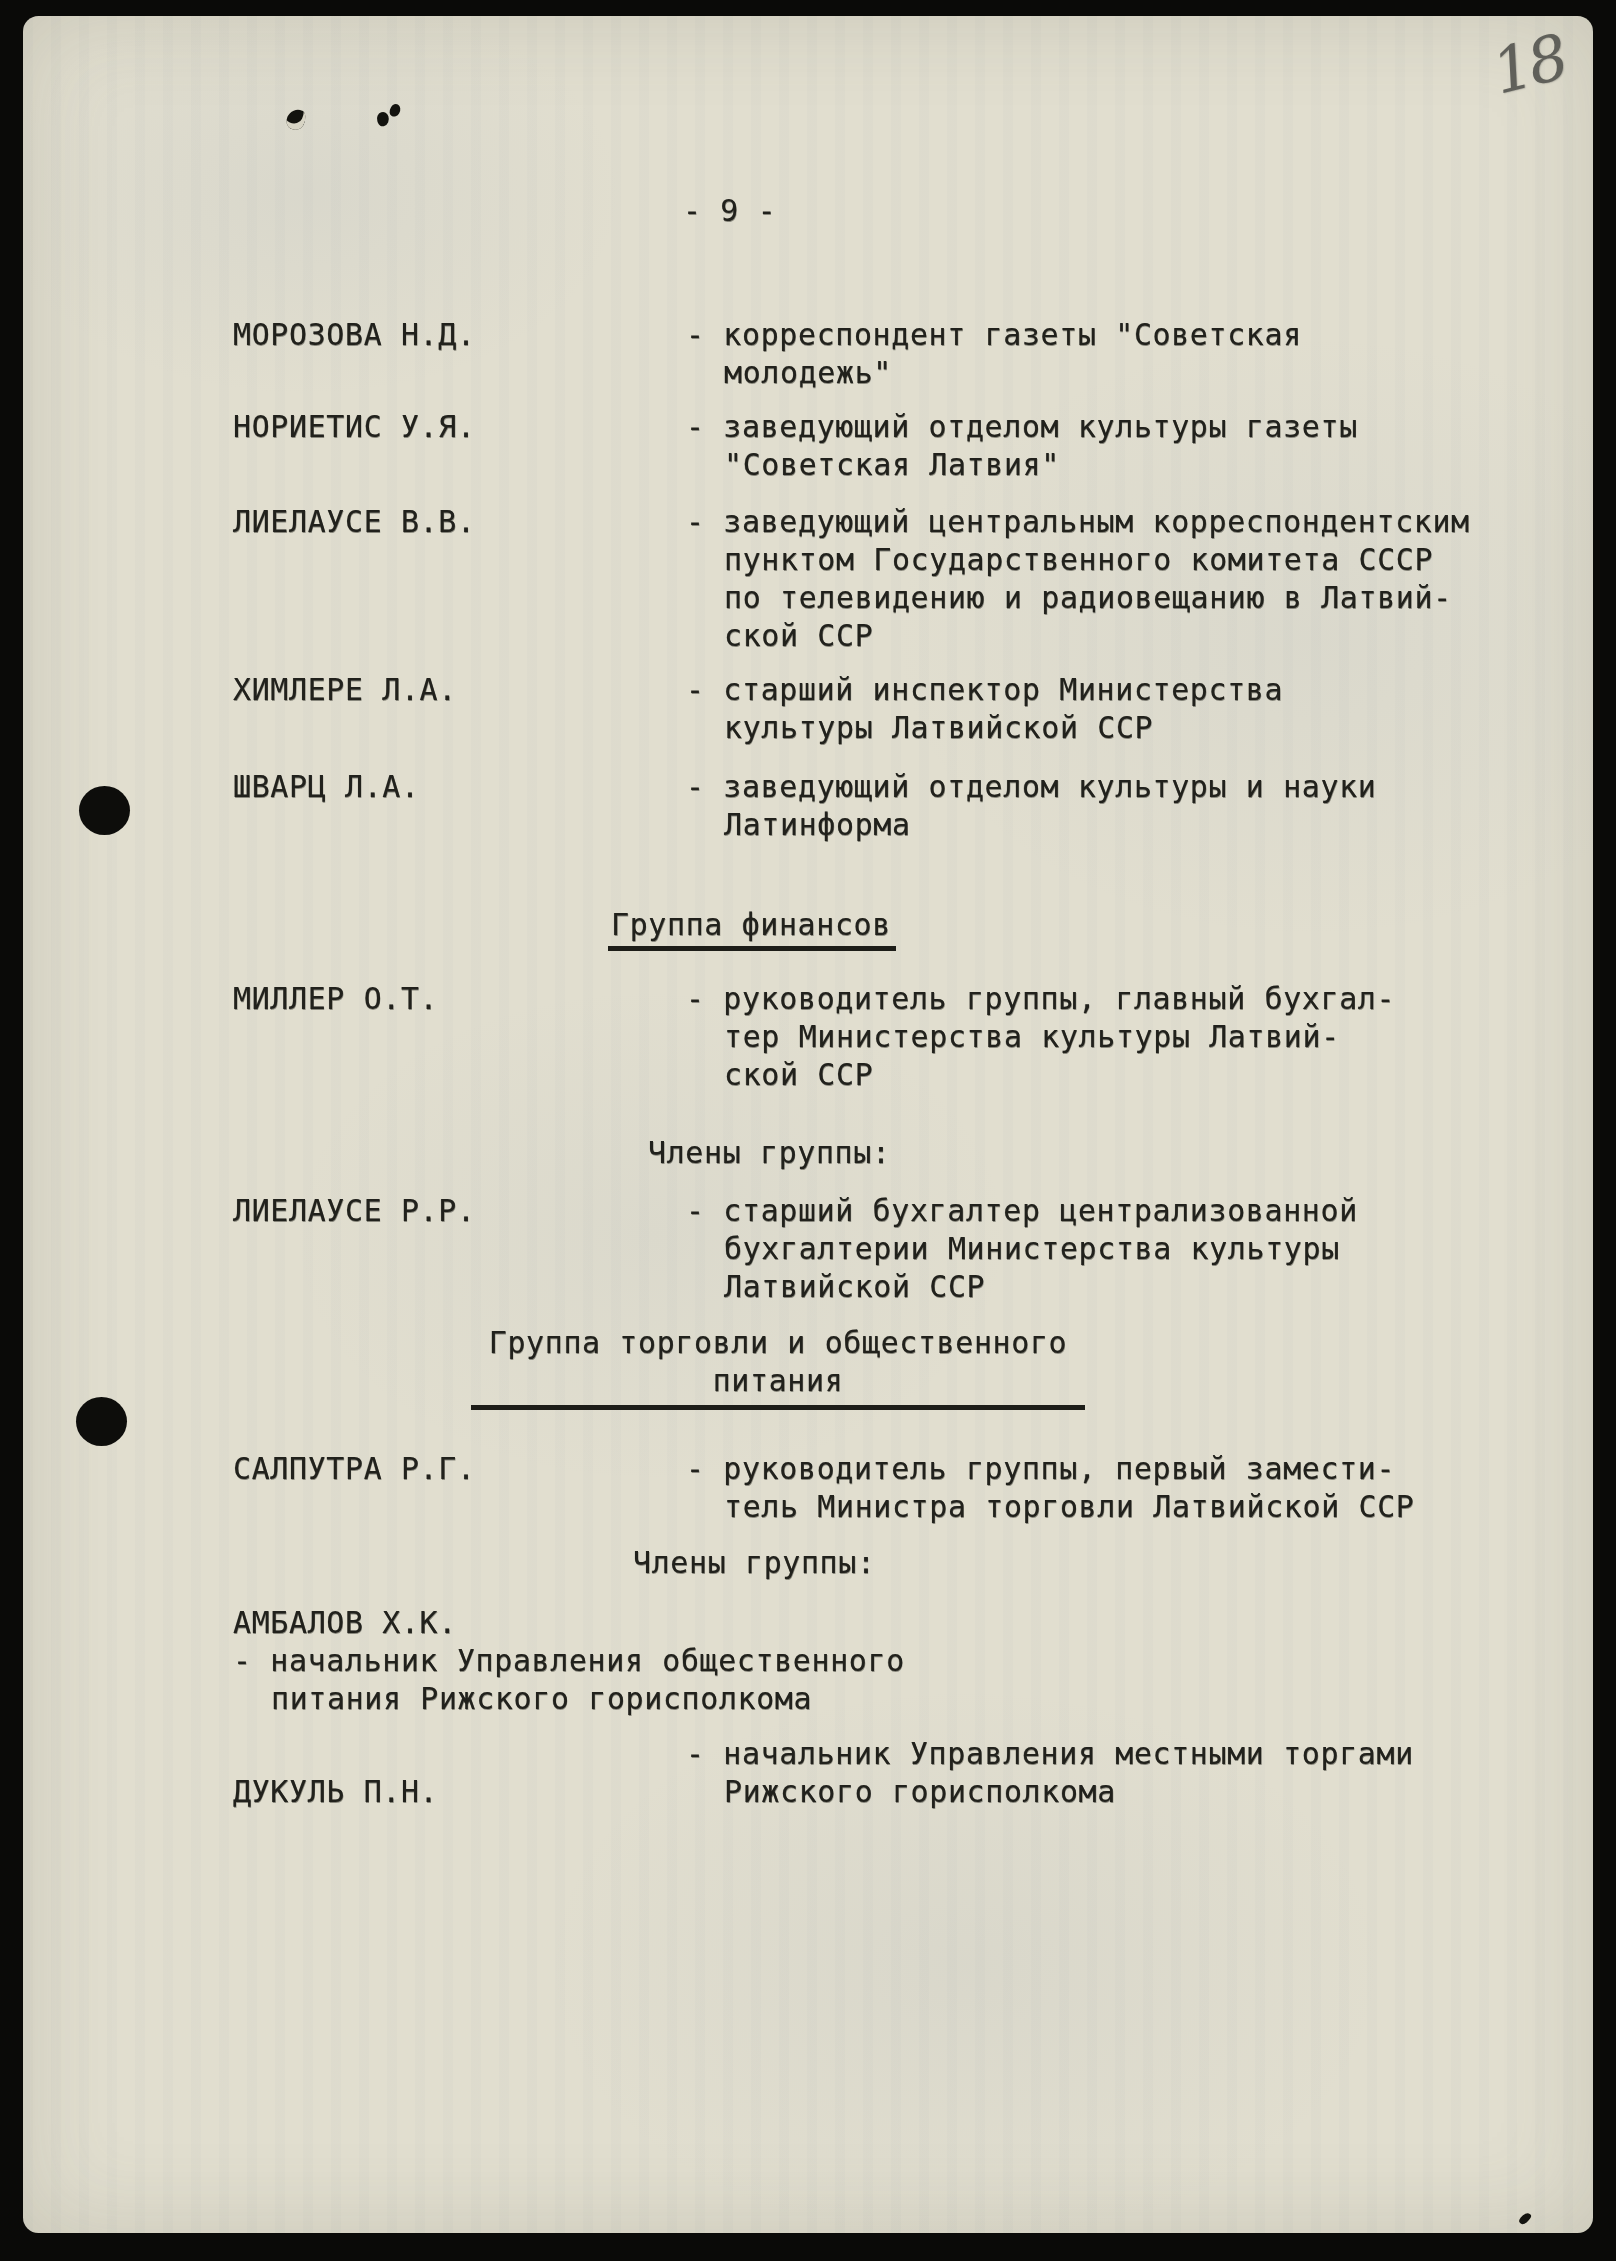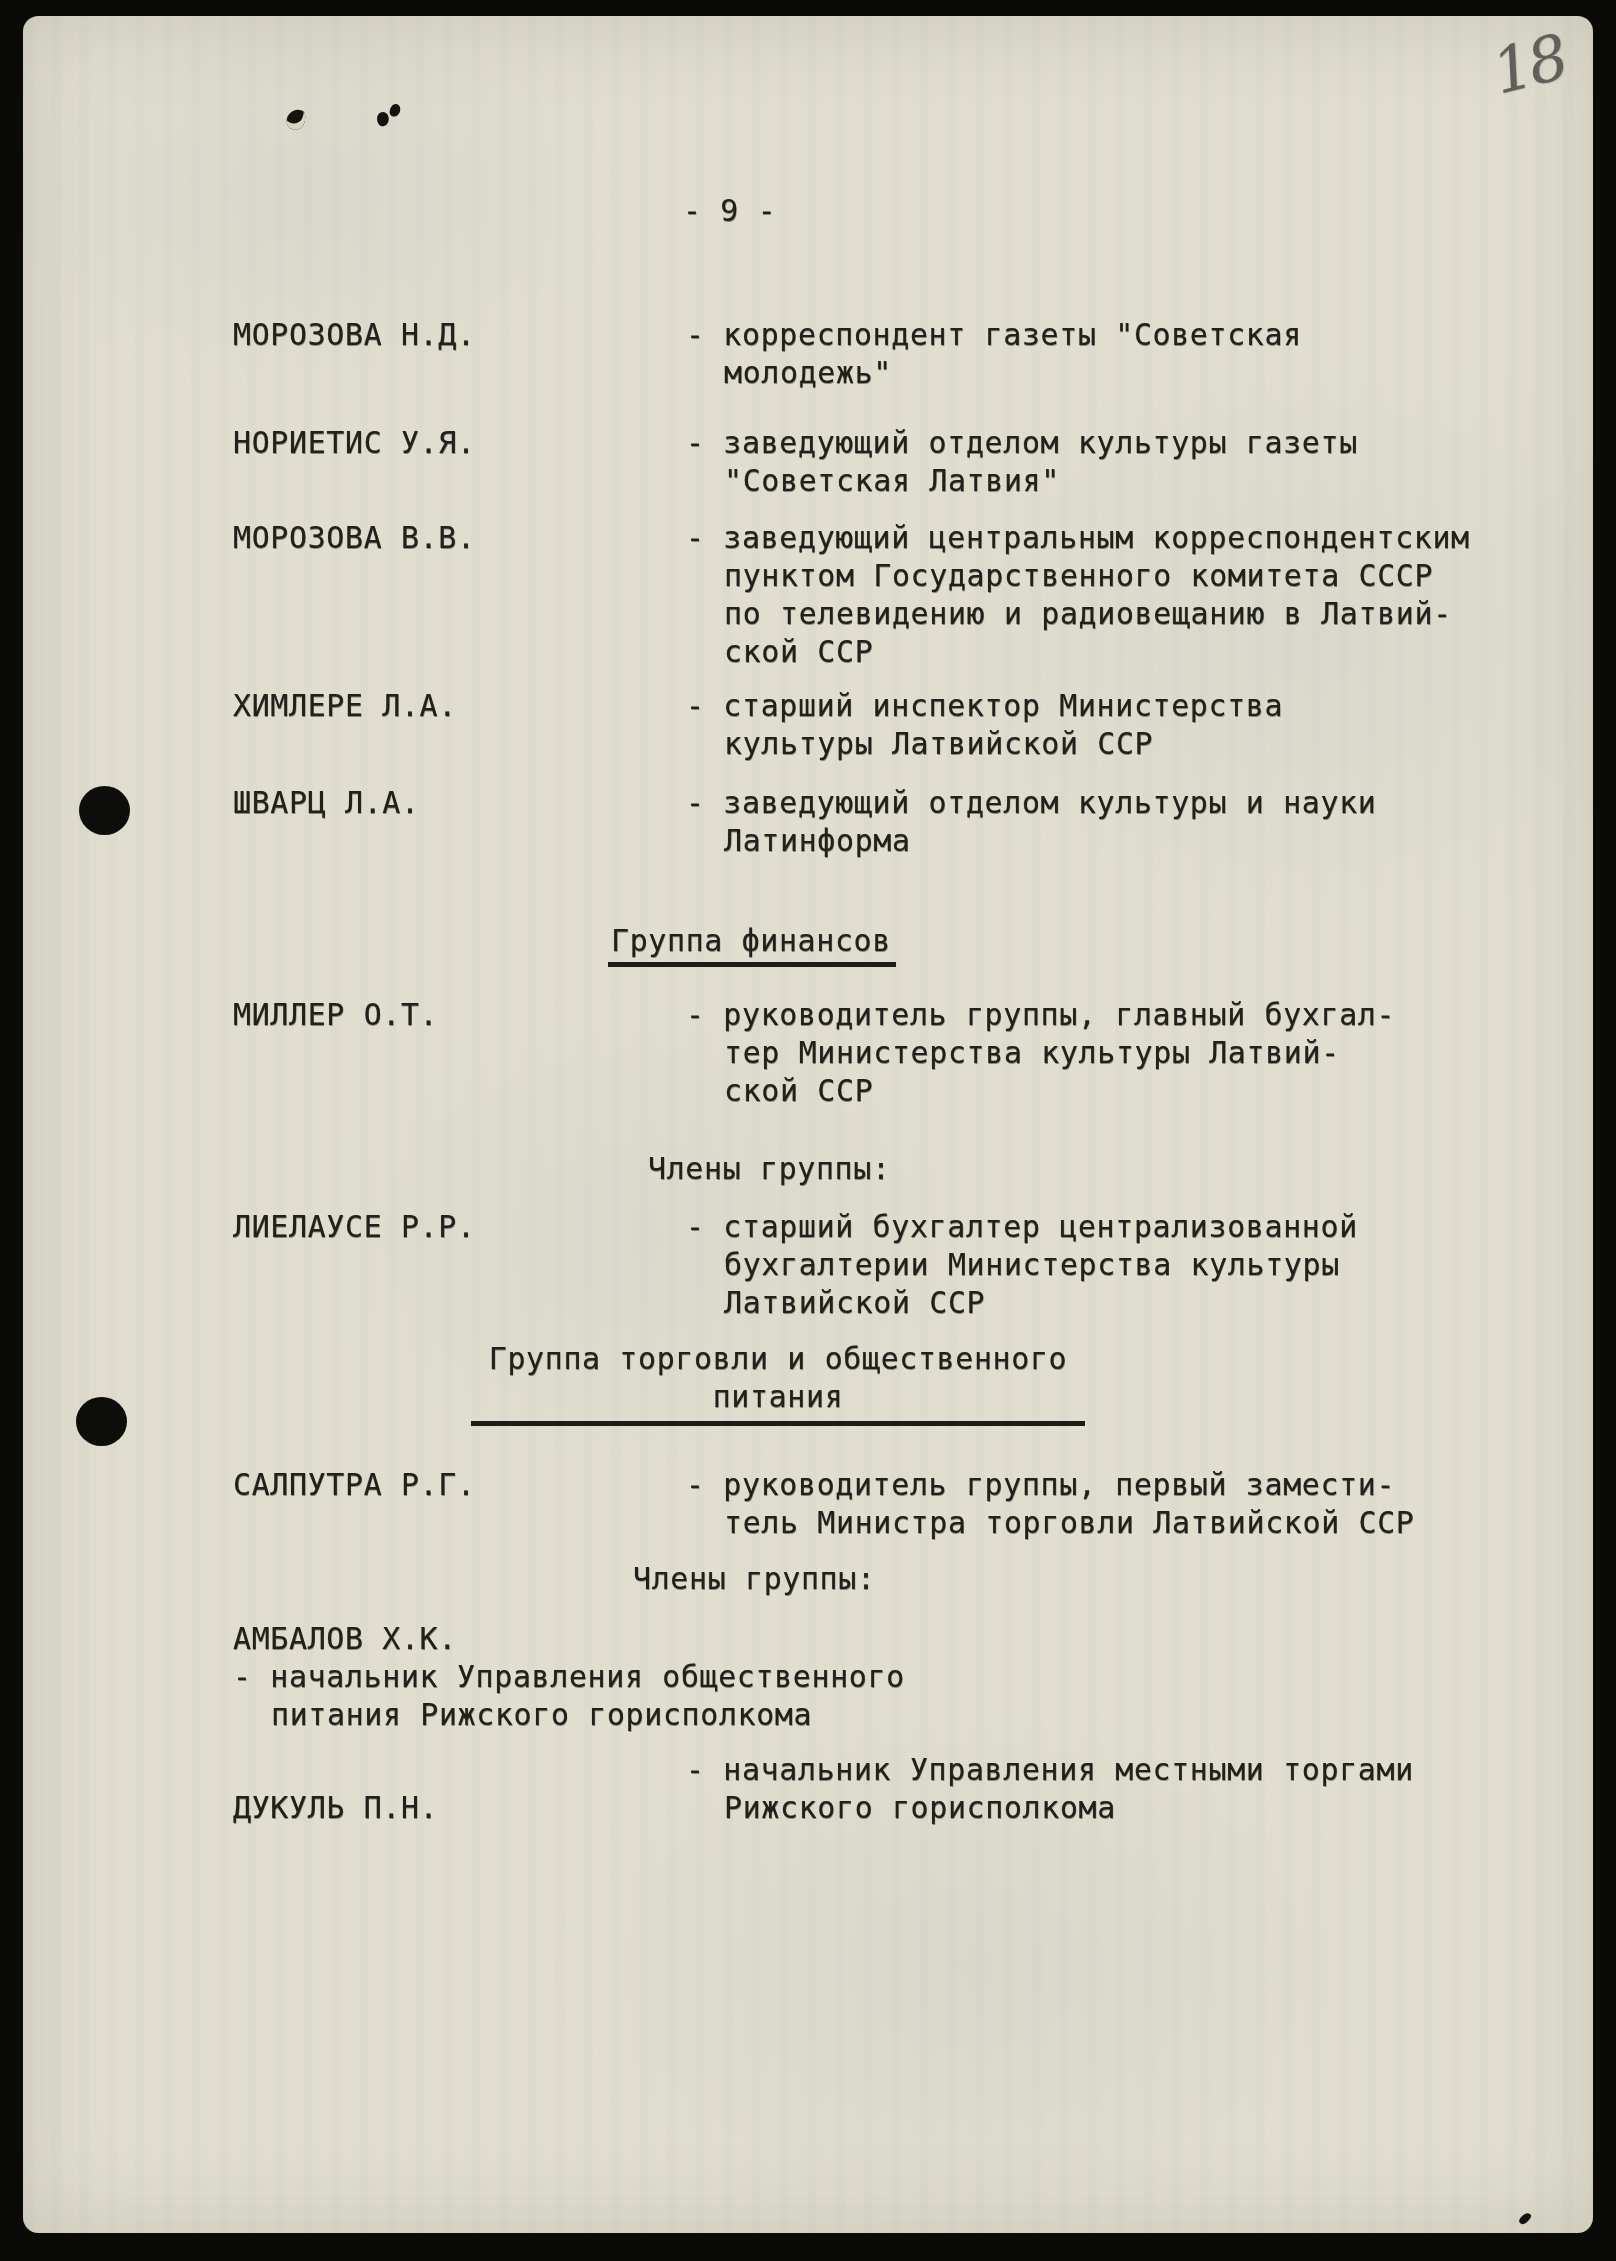--- a/index.html
+++ b/index.html
@@ -109,23 +109,23 @@
 <div class="scan">
   <div class="paper">
     <div class="handwritten">18</div>
     <div class="speck speck-1"></div>
     <div class="speck speck-2"></div>
     <div class="speck speck-3"></div>
     <div class="speck speck-4"></div>
     <div class="pagenum typed">- 9 -</div>
     <div class="hole hole-1"></div>
     <div class="hole hole-2"></div>
-    <div class="body-text typed" id="body-text"><div class="row" style="margin-bottom: 32px;"><div class="name">МОРОЗОВА Н.Д.</div><div class="desc">- корреспондент газеты "Советская
+    <div class="body-text typed" id="body-text"><div class="row" style="margin-bottom: 16px;"><div class="name">МОРОЗОВА Н.Д.</div><div class="desc">- корреспондент газеты "Советская
 молодежь"</div></div><div class="row" style="margin-bottom: 19px;"><div class="name">НОРИЕТИС У.Я.</div><div class="desc">- заведующий отделом культуры газеты
-"Советская Латвия"</div></div><div class="row" style="margin-bottom: 15.5px;"><div class="name">МОРОЗОВА В.В.</div><div class="desc">- заведующий центральным корреспондентским
+"Советская Латвия"</div></div><div class="row" style="margin-bottom: 15.5px;"><div class="name">ЛИЕЛАУСЕ В.В.</div><div class="desc">- заведующий центральным корреспондентским
 пунктом Государственного комитета СССР
 по телевидению и радиовещанию в Латвий-
 ской ССР</div></div><div class="row" style="margin-bottom: 21px;"><div class="name">ХИМЛЕРЕ Л.А.</div><div class="desc">- старший инспектор Министерства
 культуры Латвийской ССР</div></div><div class="row" style="margin-bottom: 62px; justify-content: center;"><div class="name">ШВАРЦ Л.А.</div><div class="desc">- заведующий отделом культуры и науки
 Латинформа</div></div><div class="heading-fin" style="margin-bottom: 28.5px;"><span class="h-underline">Группа финансов</span></div><div class="row" style="margin-bottom: 40px;"><div class="name">МИЛЛЕР О.Т.</div><div class="desc">- руководитель группы, главный бухгал-
 тер Министерства культуры Латвий-
 ской ССР</div></div><div class="members members-a" style="margin-bottom: 20px;">Члены группы:</div><div class="row" style="margin-bottom: 18px;"><div class="name">ЛИЕЛАУСЕ Р.Р.</div><div class="desc">- старший бухгалтер централизованной
 бухгалтерии Министерства культуры
 Латвийской ССР</div></div><div class="heading-trade" style="margin-bottom: 40px;">Группа торговли и общественного
 питания</div><div class="row" style="margin-bottom: 18px;"><div class="name">САЛПУТРА Р.Г.</div><div class="desc">- руководитель группы, первый замести-

